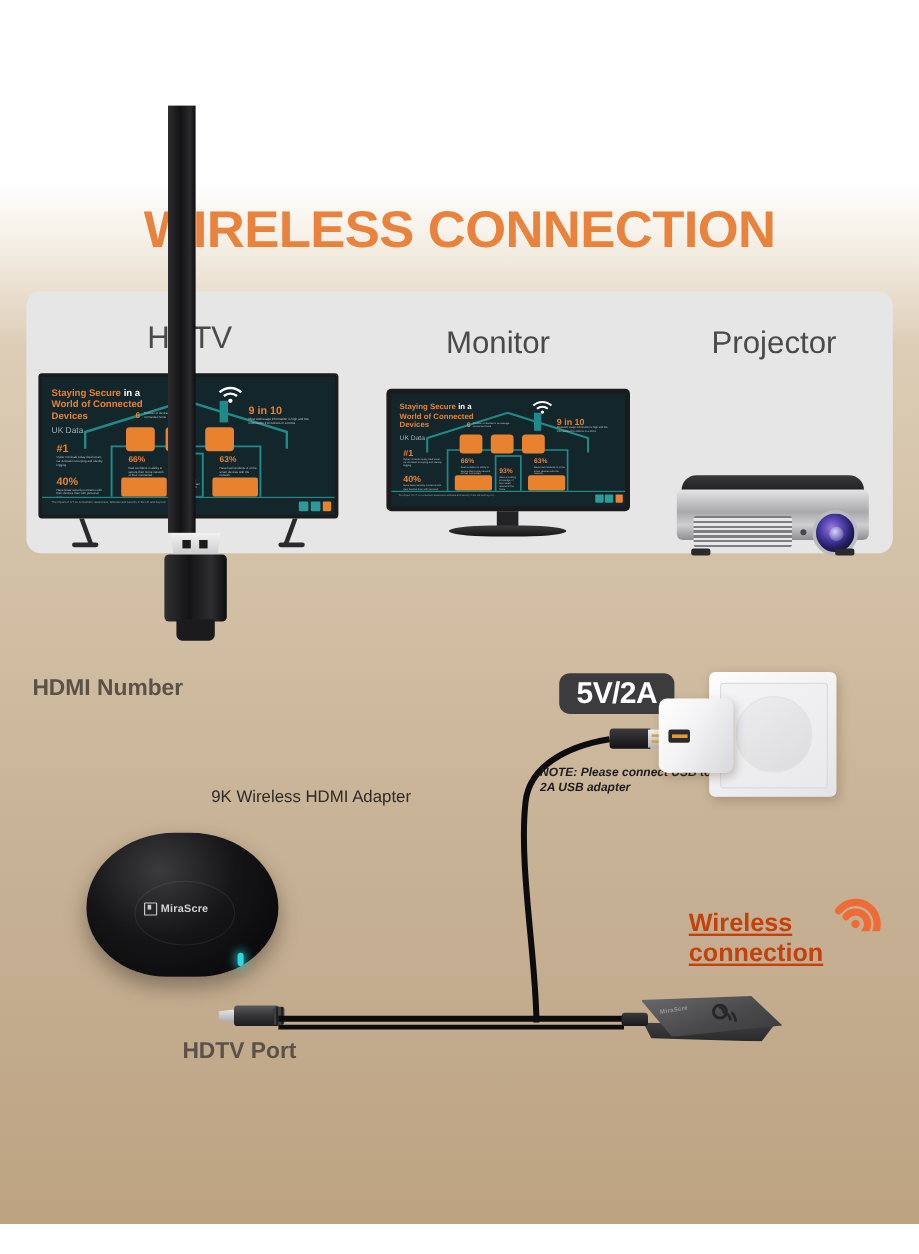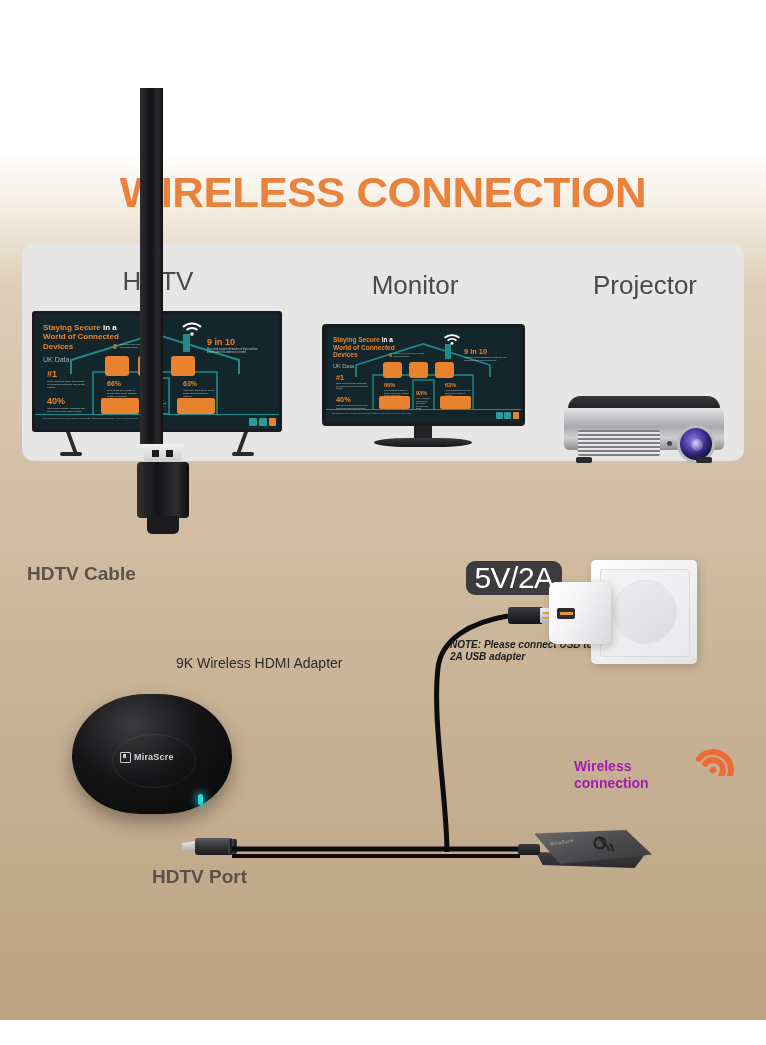--- a/index.html
+++ b/index.html
@@ -113,21 +113,21 @@
           background:linear-gradient(180deg,#5a5a5c,#313133 55%,#1d1d1f);border-radius:3px;}
   .mc-rib{position:absolute;left:46px;top:1px;width:9px;height:15px;
           background:repeating-linear-gradient(90deg,#404042 0 2px,#202022 2px 4px);border-radius:2px;}
 
   
   #cables{position:absolute;left:0;top:0;width:766px;height:1045px;}
 
   
   #badge{position:absolute;left:466px;top:561px;width:96px;height:34px;
          background:#3c3c3e;border-radius:9px;display:flex;align-items:center;
-         justify-content:center;color:#fff;font-size:30px;font-weight:normal;
+         justify-content:center;color:#fff;font-size:25px;font-weight:bold;
          letter-spacing:-0.5px;}
 
   
   .note{position:absolute;font-style:italic;font-weight:bold;line-height:1.22;}
   #note1{left:542px;top:526px;width:208px;font-size:9.5px;color:#2b2b2b;}
   #note2{left:450px;top:639px;width:180px;font-size:10px;color:#1c1c1c;}
 
   
   #usba{position:absolute;left:508px;top:607px;width:46px;height:17px;}
   .ua-body{position:absolute;left:0;top:0;width:34px;height:17px;
@@ -147,22 +147,22 @@
         border-radius:50%;background:linear-gradient(145deg,#ededef,#dcdcde);
         border:1px solid #e2e2e4;}
   #adapter{position:absolute;left:549px;top:582px;width:62px;height:62px;
         background:linear-gradient(120deg,#ffffff 0%,#f3f3f5 45%,#d8d8da 100%);
         border-radius:7px;box-shadow:2px 3px 8px rgba(90,70,45,.3);}
   #adapter-usb{position:absolute;left:8px;top:26px;width:18px;height:11px;
         background:#2b2b2d;border-radius:2px;display:flex;align-items:center;}
   #adapter-usb::after{content:"";width:13px;height:3px;margin-left:2.5px;background:#e19a3a;}
 
   
-  #wl-text{position:absolute;left:574px;top:758px;width:160px;font-size:14px;
-        font-weight:bold;color:#a21caf;line-height:1.18;}
+  #wl-text{position:absolute;left:574px;top:758px;width:160px;font-size:21px;
+        font-weight:bold;color:#c2410c;line-height:1.18;text-decoration:underline;}
   #wl-icon{position:absolute;left:690px;top:736px;width:46px;height:40px;}
 
   
   #recv{position:absolute;left:534px;top:830px;width:128px;height:42px;}
   .rv-top{position:absolute;left:0;top:0;width:118px;height:34px;
         background:linear-gradient(160deg,#6a6a6c,#4a4a4c 55%,#3a3a3c);
         border-radius:7px;clip-path:polygon(0 10%,78% 0,100% 72%,22% 100%);}
   .rv-side{position:absolute;left:2px;top:22px;width:112px;height:16px;
         background:linear-gradient(180deg,#3e3e40,#2a2a2c);
         border-radius:4px;clip-path:polygon(0 0,97% 18%,88% 100%,6% 82%);}
@@ -297,21 +297,21 @@
   <div id="hdmi-flat"></div>
   <div id="hdmi-plug">
     <div class="plug-tip">
       <div class="plug-hole" style="left:10px;"></div>
       <div class="plug-hole" style="left:24px;"></div>
     </div>
     <div class="plug-body"></div>
     <div class="plug-neck"></div>
   </div>
 
-  <div style="position:absolute;left:27px;top:563px;font-size:19px;font-weight:bold;color:#5a5248;">HDTV Cable</div>
+  <div style="position:absolute;left:27px;top:563px;font-size:19px;font-weight:bold;color:#5a5248;">HDMI Number</div>
 
   <div style="position:absolute;left:176px;top:655px;font-size:14px;color:#2e2a26;">9K Wireless HDMI Adapter</div>
 
   <div id="dongle">
     <div id="dongle-ring"></div>
     <div id="dongle-logo">
       <span class="logo-sq"></span>
       <span id="dongle-name">MiraScre</span>
     </div>
     <div id="dongle-led"></div>

